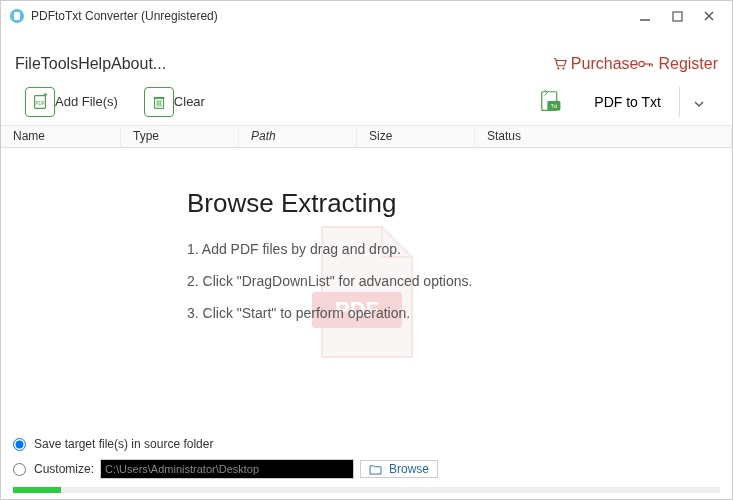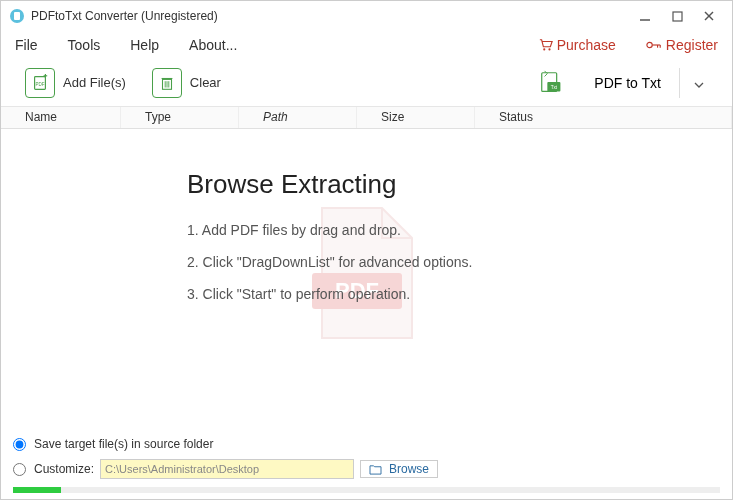--- a/index.html
+++ b/index.html
@@ -3,53 +3,53 @@
 <meta charset="utf-8">
 <style>
 * { margin: 0; padding: 0; box-sizing: border-box; font-family: "Segoe UI", Tahoma, sans-serif; }
 body { width: 733px; height: 500px; background: #fff; border: 1px solid #ccc; overflow: hidden; position: relative; }
 
 .titlebar { height: 30px; display: flex; align-items: center; padding: 0 8px; font-size: 12px; color: #333; }
 .titlebar .app-icon { width: 16px; height: 16px; margin-right: 6px; }
 .titlebar .controls { margin-left: auto; display: flex; gap: 18px; align-items: center; padding-right: 8px; }
 .titlebar .ctrl { width: 14px; height: 14px; cursor: pointer; display: flex; align-items: center; justify-content: center; color: #555; }
 
-.menubar { height: 28px; display: flex; align-items: center; padding: 0 14px; gap: 30px; font-size: 14px; color: #333; }
+.menubar { height: 28px; display: flex; align-items: center; padding: 0 14px; font-size: 16px; color: #333; margin-top: 19px; }
 .menubar .spacer { flex: 1; }
 .menubar .purchase, .menubar .register { display: flex; align-items: center; gap: 4px; cursor: pointer; }
 .menubar .purchase { color: #c0392b; }
 .menubar .register { color: #c0392b; }
 
 .toolbar { height: 48px; display: flex; align-items: center; padding: 0 14px; gap: 6px; border-bottom: 1px solid #e6e6e6; }
-.tool-btn { display: flex; align-items: center; gap: 8px; padding: 4px 10px; cursor: pointer; font-size: 13px; color: #333; }
+.tool-btn { display: flex; align-items: center; padding: 4px 10px; cursor: pointer; font-size: 13px; color: #333; }
 .tool-icon { width: 30px; height: 30px; border: 1.5px solid #4aa04a; border-radius: 50%; display: flex; align-items: center; justify-content: center; }
 .tool-icon.square { border-radius: 4px; }
 .toolbar .spacer { flex: 1; }
 .convert-btn { display: flex; align-items: center; gap: 28px; padding: 4px 12px; cursor: pointer; font-size: 14px; }
 .convert-drop { border-left: 1px solid #ddd; padding: 6px 14px; cursor: pointer; }
 
 .table-head { display: flex; height: 22px; border-bottom: 1px solid #e0e0e0; font-family: "SimSun", monospace; font-size: 12px; color: #333; background: #fafafa; }
-.table-head > div { padding: 3px 24px; border-right: 1px solid #eee; }
+.table-head > div { padding: 3px 12px; border-right: 1px solid #eee; }
 .col-name { width: 120px; }
 .col-type { width: 118px; }
 .col-path { width: 118px; font-style: italic; }
 .col-pages { width: 118px; }
 .col-size { width: 118px; }
 .col-status { flex: 1; }
 
 .main-area { position: relative; height: 288px; background: #fff; }
 .watermark { position: absolute; left: 50%; top: 50%; transform: translate(-50%, -50%); opacity: 0.35; }
 .instructions { position: absolute; left: 186px; top: 40px; color: #444; }
 .instructions h2 { font-size: 26px; font-weight: 400; color: #222; margin-bottom: 22px; }
 .instructions p { font-size: 14px; margin-bottom: 16px; color: #555; }
 
 .bottom { position: absolute; bottom: 6px; left: 0; right: 0; padding: 0 12px; }
 .radio-row { display: flex; align-items: center; gap: 6px; font-size: 12px; color: #333; margin-bottom: 8px; }
 .radio-row input[type="radio"] { margin-right: 2px; }
-.path-input { width: 254px; height: 20px; font-size: 11px; color: #888; border: 1px solid #ccc; padding: 0 4px; background: #fef9c3; }
+.path-input { width: 254px; height: 20px; font-size: 11px; color: #888; border: 1px solid #ccc; padding: 0 4px; background: #000000; }
 .browse-btn { display: inline-flex; align-items: center; gap: 7px; font-size: 12px; border: 1px solid #ccc; padding: 1px 8px; background: #fff; cursor: pointer; color: #2a6aa0; }
 .start-btn { position: absolute; right: 14px; bottom: 18px; width: 106px; height: 32px; background: #3a8ee6; color: #fff; font-size: 17px; border: none; cursor: pointer; display: flex; align-items: center; justify-content: center; }
 .progress { height: 6px; display: flex; }
 .progress .fill { width: 48px; background: #2ecc40; }
 .progress .rest { flex: 1; background: #eee; }
 </style>
 </head>
 <body>
 
 <div class="titlebar">

